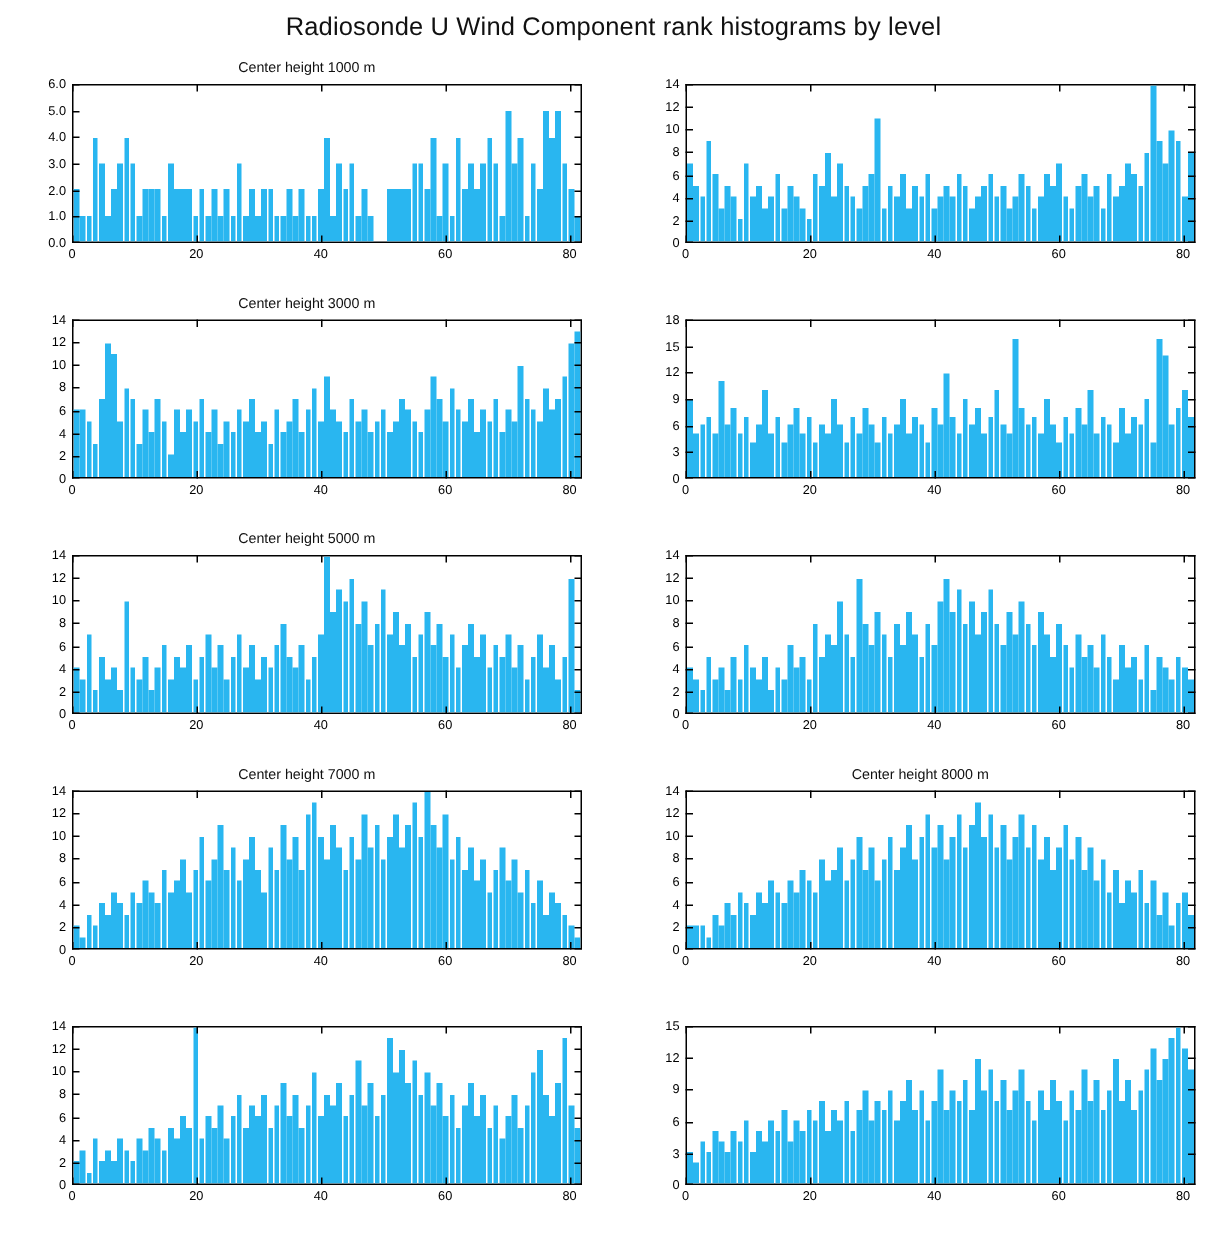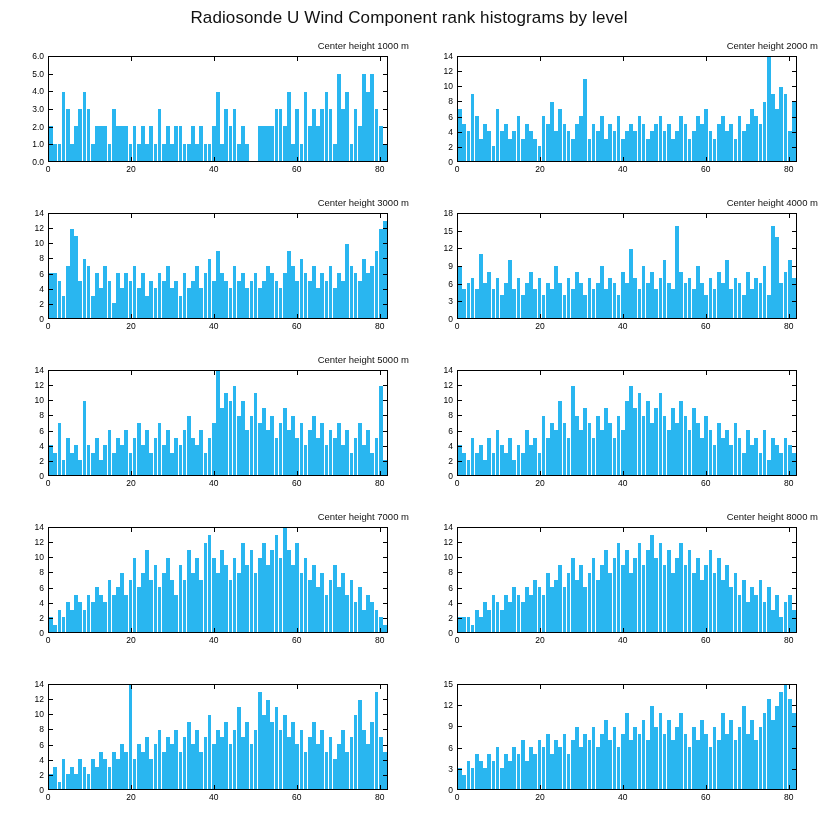--- a/index.html
+++ b/index.html
@@ -43,21 +43,21 @@
   .panel {
     position: relative;
     width: 409px;
     height: 157px;
   }
   .panel-title {
     position: absolute;
     top: 2px;
     left: 0;
     width: 409px;
-    text-align: right;
+    text-align: center;
     font-size: 9.5px;
     color: #111;
   }
   .plot-area {
     position: absolute;
     left: 48px;
     top: 18px;
     width: 340px;
     height: 106px;
     border: 1.3px solid #000;
@@ -280,21 +280,20 @@
         </div>
         <div class="xtick-labels">
           <span style="left: 0px;">0</span>
           <span style="left: 82.9268px;">20</span>
           <span style="left: 165.854px;">40</span>
           <span style="left: 248.78px;">60</span>
           <span style="left: 331.707px;">80</span>
         </div>
       </div>
       <div class="panel">
-        <div class="panel-title">Center height 2000 m</div>
         <div class="ytick-labels">
           <span style="top: 106px;">0</span>
           <span style="top: 90.8571px;">2</span>
           <span style="top: 75.7143px;">4</span>
           <span style="top: 60.5714px;">6</span>
           <span style="top: 45.4286px;">8</span>
           <span style="top: 30.2857px;">10</span>
           <span style="top: 15.1429px;">12</span>
           <span style="top: 0px;">14</span>
         </div>
@@ -550,21 +549,20 @@
         </div>
         <div class="xtick-labels">
           <span style="left: 0px;">0</span>
           <span style="left: 82.9268px;">20</span>
           <span style="left: 165.854px;">40</span>
           <span style="left: 248.78px;">60</span>
           <span style="left: 331.707px;">80</span>
         </div>
       </div>
       <div class="panel">
-        <div class="panel-title">Center height 4000 m</div>
         <div class="ytick-labels">
           <span style="top: 106px;">0</span>
           <span style="top: 88.3333px;">3</span>
           <span style="top: 70.6667px;">6</span>
           <span style="top: 53px;">9</span>
           <span style="top: 35.3333px;">12</span>
           <span style="top: 17.6667px;">15</span>
           <span style="top: 0px;">18</span>
         </div>
         <div class="plot-area">

